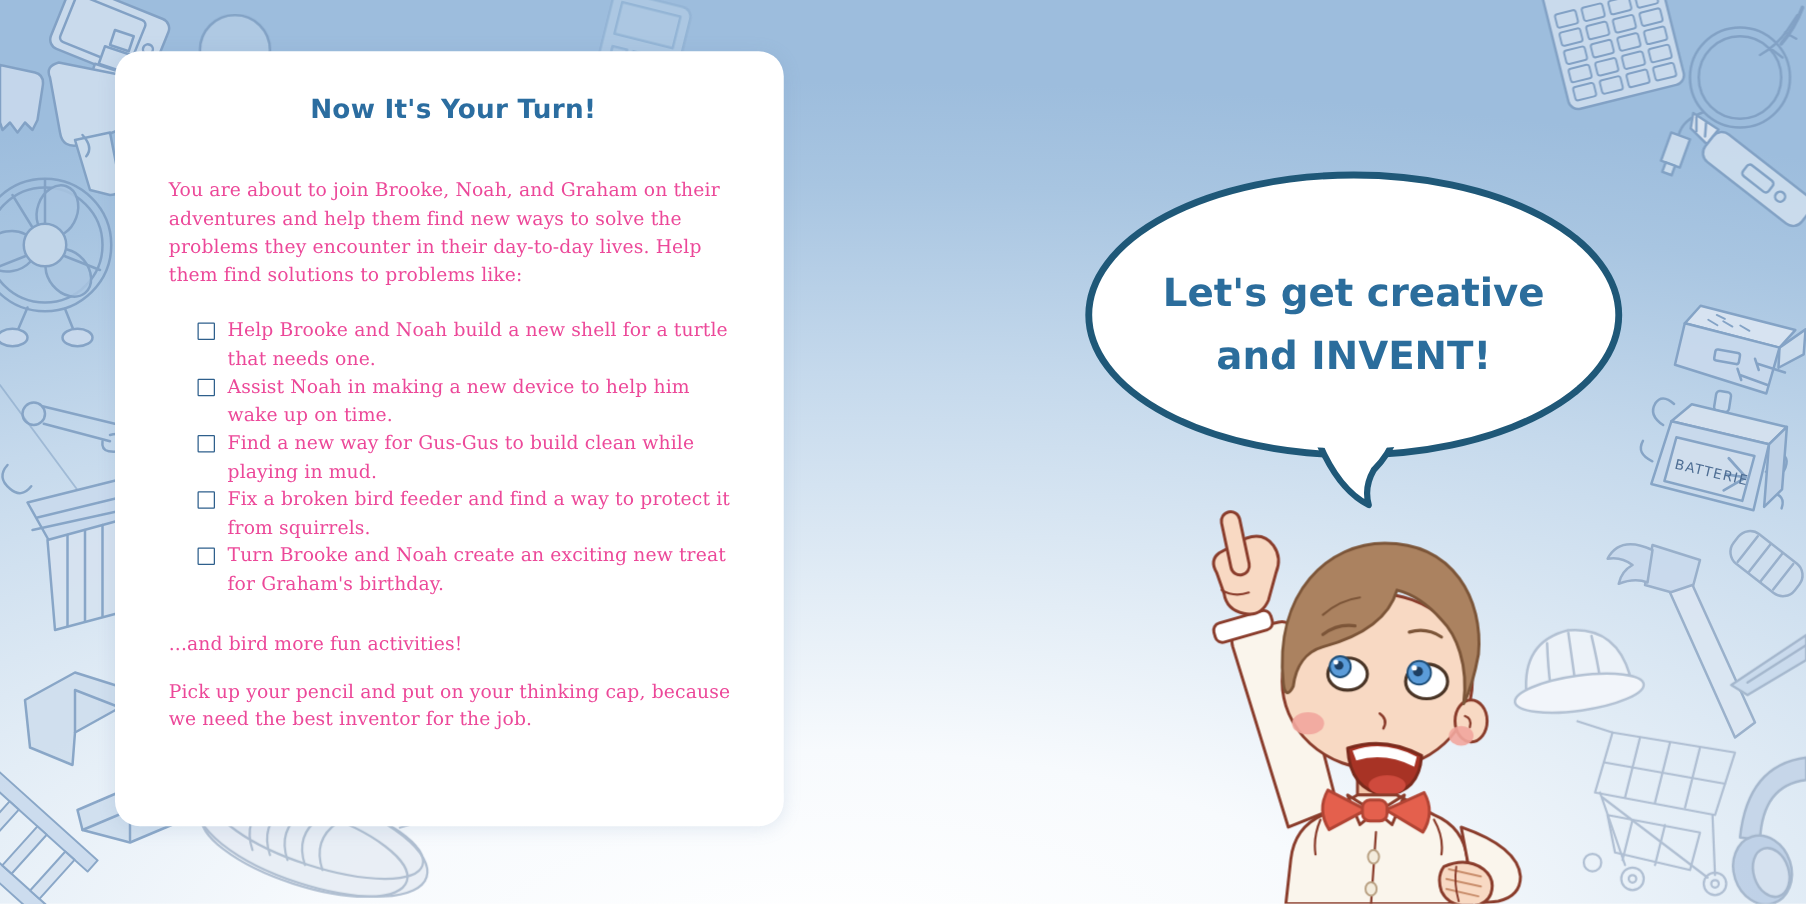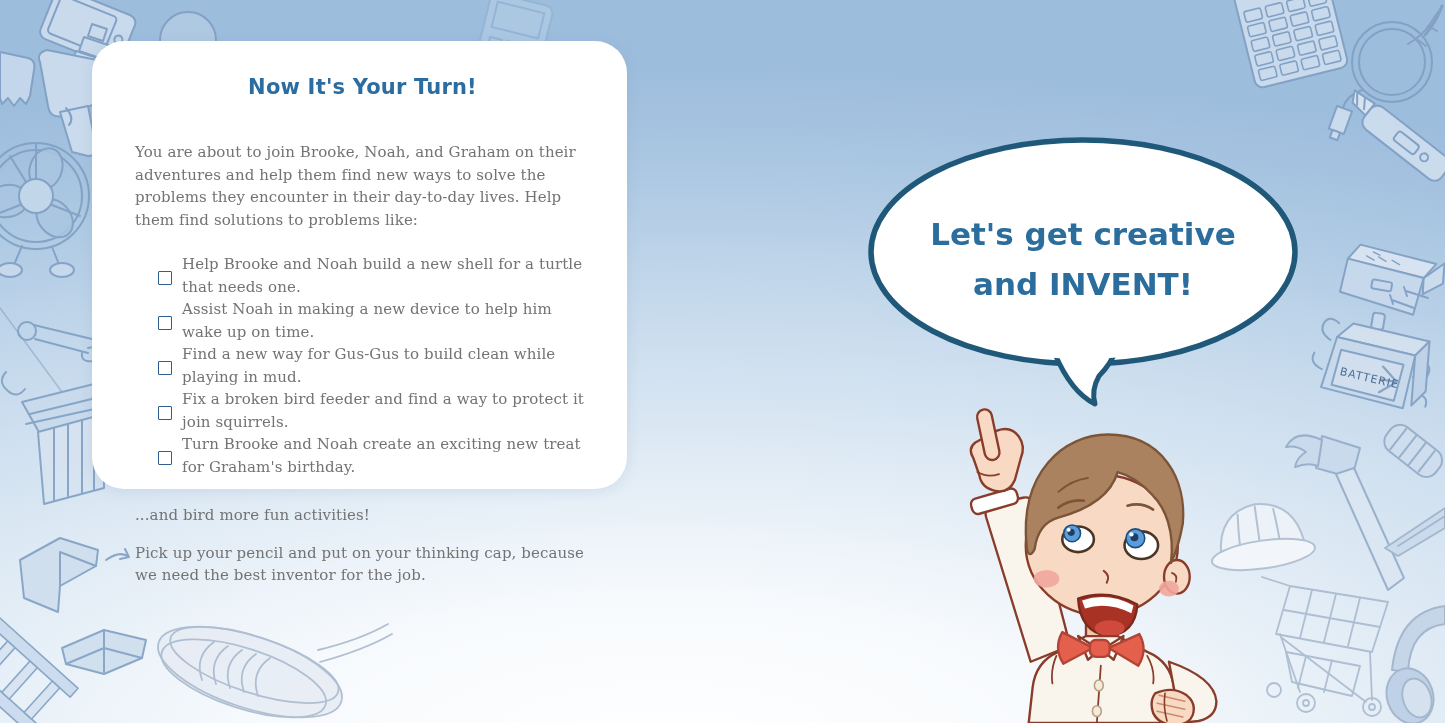--- a/index.html
+++ b/index.html
@@ -5,36 +5,36 @@
   html,body{margin:0;padding:0;}
   body{
     width:1445px;height:723px;overflow:hidden;position:relative;
     font-family:"DejaVu Sans",sans-serif;
     background:
       radial-gradient(ellipse 130% 95% at 46% 104%, #ffffff 0%, #f7fafd 22%, #e3edf6 40%, #c5d9ec 66%, #a8c5e1 88%, #9dbddd 100%);
   }
   .layer{position:absolute;left:0;top:0;}
   
   .card{
-    position:absolute;left:92px;top:41px;width:535px;height:448px;
-    background:#ffffff;border-radius:32px;
+    position:absolute;left:92px;top:41px;width:535px;height:620px;
+    background:#ffffff;border-radius:20px;
     box-shadow:0 2px 14px rgba(110,145,185,0.18);
     padding:34px 37px 0 43px;box-sizing:border-box;
   }
   .card-title{
     text-align:center;color:#2b6da0;font-size:21px;font-weight:bold;
     letter-spacing:0.2px;margin:0;
   }
   .body-text{
     font-family:"DejaVu Serif","Liberation Serif",serif;
-    color:#737373;font-size:15px;line-height:22.5px;letter-spacing:0.1px;
+    color:#ec4899;font-size:15px;line-height:22.5px;letter-spacing:0.1px;
   }
   .intro{margin-top:42px;width:462px;}
   .checklist{margin-top:22px;padding-left:23px;}
-  .check-item{display:flex;align-items:center;}
+  .check-item{display:flex;align-items:flex-start;}
   .checkbox{
     flex:none;width:12px;height:12px;border:1.6px solid #2e5f8c;border-radius:1px;
     margin:5px 10px 0 0;background:#fff;
   }
   .check-text{flex:1;max-width:420px;}
   .more{margin-top:26px;}
   .closing{width:462px;}
   svg text.bubble-line{
     font-family:"DejaVu Sans",sans-serif;font-weight:bold;
     fill:#2b6d9c;font-size:31px;
@@ -279,21 +279,21 @@
     <div class="check-item">
       <span class="checkbox"></span>
       <span class="body-text check-text">Assist Noah in making a new device to help him wake up on time.</span>
     </div>
     <div class="check-item">
       <span class="checkbox"></span>
       <span class="body-text check-text">Find a new way for Gus-Gus to build clean while playing in mud.</span>
     </div>
     <div class="check-item">
       <span class="checkbox"></span>
-      <span class="body-text check-text">Fix a broken bird feeder and find a way to protect it join squirrels.</span>
+      <span class="body-text check-text">Fix a broken bird feeder and find a way to protect it from squirrels.</span>
     </div>
     <div class="check-item">
       <span class="checkbox"></span>
       <span class="body-text check-text">Turn Brooke and Noah create an exciting new treat for Graham's birthday.</span>
     </div>
   </div>
 
   <p class="body-text more">...and bird more fun activities!</p>
   <p class="body-text closing">Pick up your pencil and put on your thinking cap, because we need the best inventor for the job.</p>
 </div>

